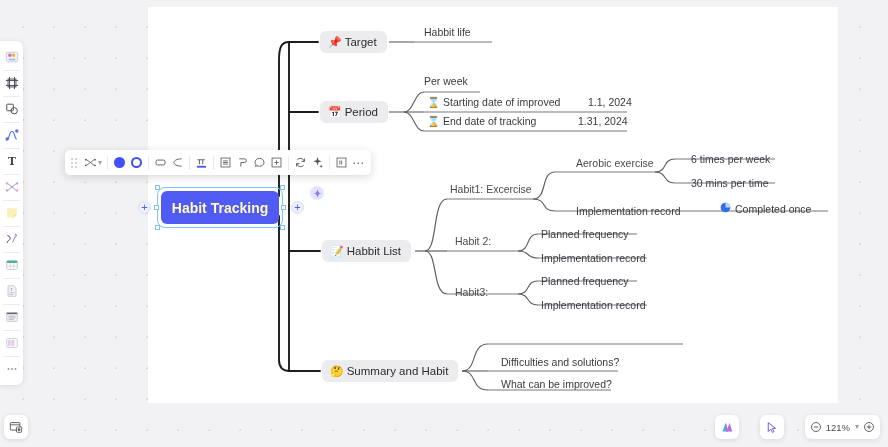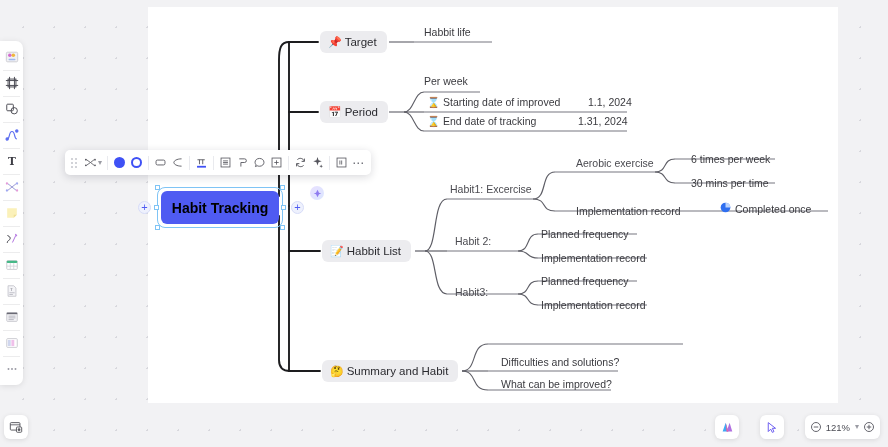--- a/index.html
+++ b/index.html
@@ -108,21 +108,21 @@
     gap:3px;
   }
   .pill .emoji { font-size:11px; line-height:1; }
 
   
   .central {
     left:161px; top:191px;
     width:118px; height:33px;
     background:#4f5bf2;
     border-radius:6px;
-    color:#000000;
+    color:#fef9c3;
     font-size:14px; font-weight:bold;
     justify-content:center;
     z-index:25;
   }
   .central::before {
     content:""; position:absolute; left:-4px; top:-4px; right:-4px; bottom:-4px;
     border:1px solid #7fc4f5; border-radius:8px; pointer-events:none;
   }
   .handle { position:absolute; width:5px; height:5px; background:#fff; border:1px solid #7fc4f5; }
   .h-tl{left:-6px;top:-6px;} .h-tr{right:-6px;top:-6px;}

